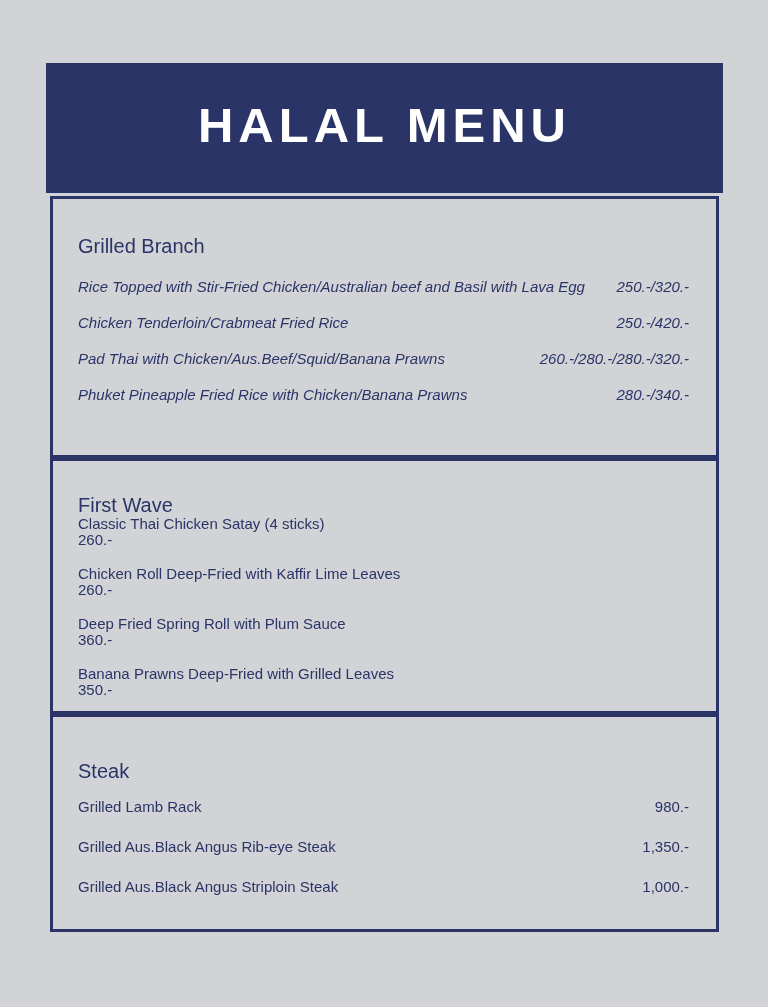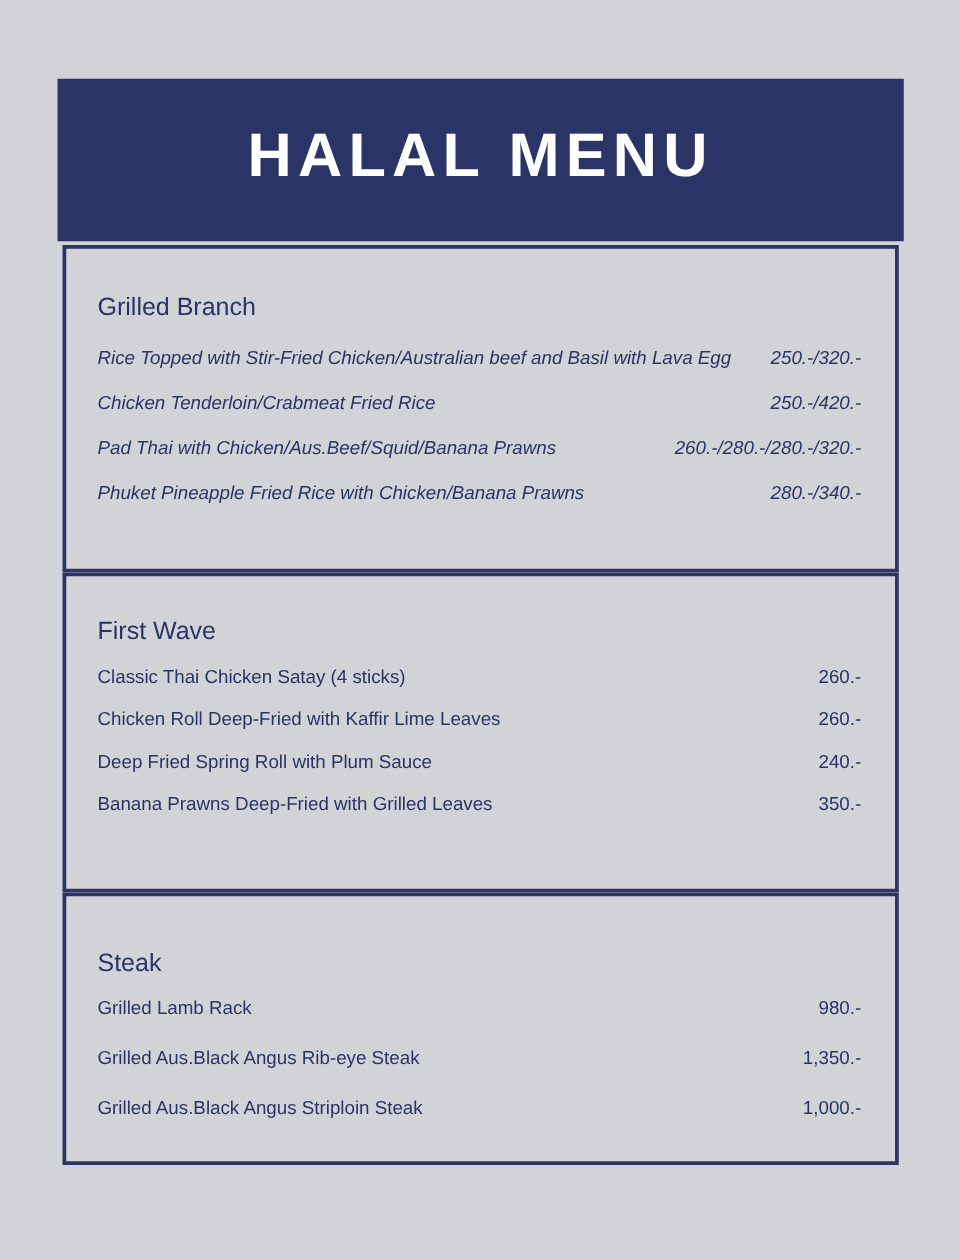--- a/index.html
+++ b/index.html
@@ -48,31 +48,31 @@
   .section-1 { height: 262px; padding: 36px 27px 0 25px; }
   .section-2 { height: 256px; padding: 33px 27px 0 25px; }
   .section-3 { height: 218px; padding: 43px 27px 0 25px; }
   .section-heading {
     font-size: 20px;
     line-height: 22px;
     font-weight: normal;
     color: var(--navy);
   }
   .section-1 .section-heading { margin-bottom: 22px; }
-  .section-2 .section-heading { margin-bottom: 18px; }
+  .section-2 .section-heading { }
   .section-3 .section-heading { margin-bottom: 17px; }
   .row {
     display: flex;
     justify-content: space-between;
     align-items: baseline;
     font-size: 15px;
     line-height: 16px;
   }
   .section-1 .row { margin-bottom: 20px; font-style: italic; }
-  .section-2 .row { margin-bottom: 18px; }
+  .section-2 .row { margin-bottom: 18px; flex-direction: column; }
   .section-3 .row { margin-bottom: 24px; gap: 17px; }
   .item-name  { text-align: left;  padding-right: 20px; white-space: nowrap; }
   .item-price { text-align: right; white-space: nowrap; }
 </style>
 </head>
 <body>
 
 <div class="page">
 
   <div class="header-band">
@@ -106,21 +106,21 @@
       <div class="row">
         <span class="item-name">Classic Thai Chicken Satay  (4 sticks)</span>
         <span class="item-price">260.-</span>
       </div>
       <div class="row">
         <span class="item-name">Chicken Roll Deep-Fried  with Kaffir Lime Leaves</span>
         <span class="item-price">260.-</span>
       </div>
       <div class="row">
         <span class="item-name">Deep Fried Spring Roll with Plum Sauce</span>
-        <span class="item-price">240.-</span>
+        <span class="item-price">360.-</span>
       </div>
       <div class="row">
         <span class="item-name">Banana Prawns Deep-Fried with Grilled Leaves</span>
         <span class="item-price">350.-</span>
       </div>
     </div>
 
     <div class="section section-3">
       <div class="section-heading">Steak</div>
       <div class="row">

